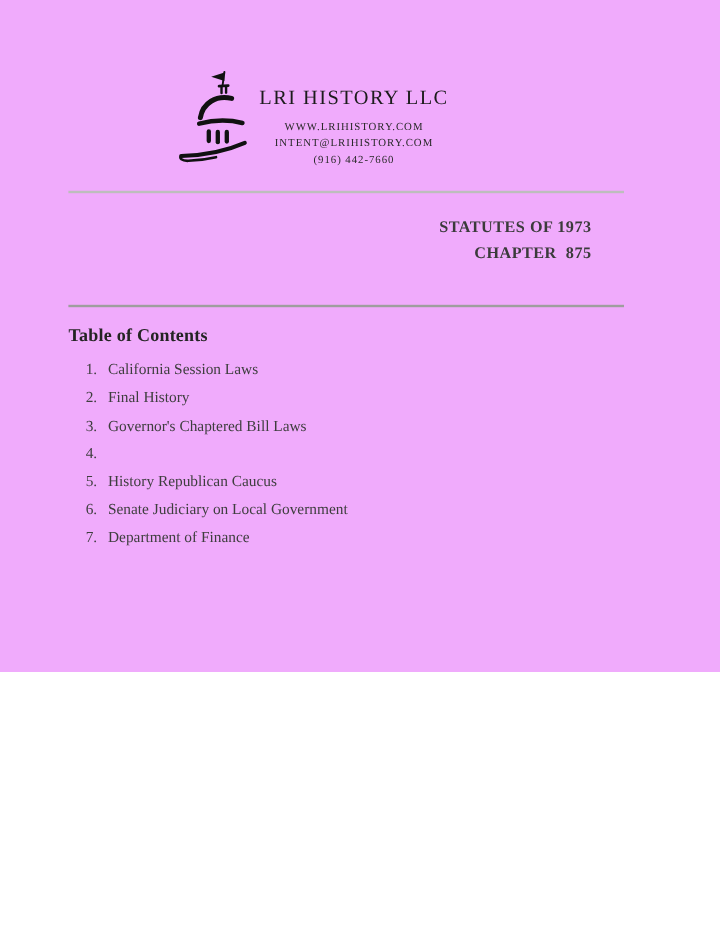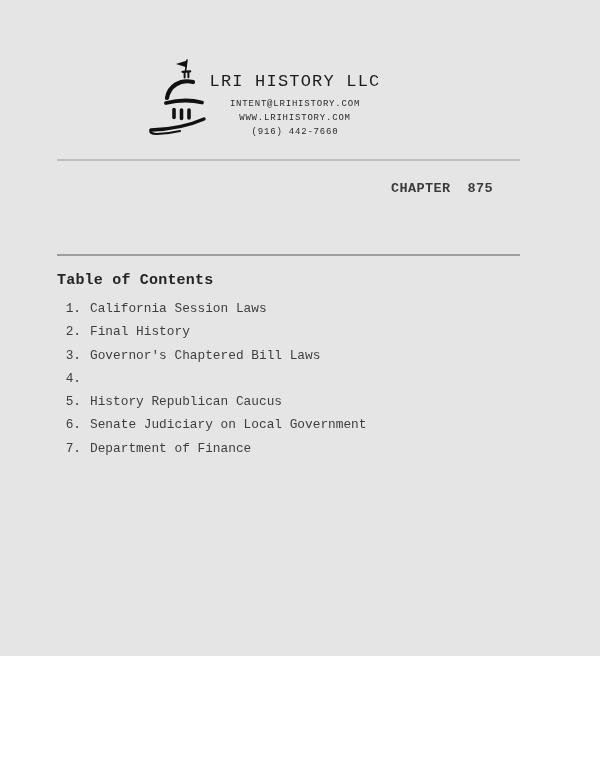--- a/index.html
+++ b/index.html
@@ -3,24 +3,24 @@
 <meta charset="utf-8">
 <style>
   html, body {
     margin: 0;
     padding: 0;
     background: #ffffff;
   }
   .page {
     position: relative;
     width: 600px;
-    height: 656px;
-    background: #e5e5e5;
+    height: 560px;
+    background: #f0abfc;
     overflow: hidden;
-    font-family: Liberation Mono, monospace;
+    font-family: Liberation Serif, serif;
   }
 
   
   .logo {
     position: absolute;
     left: 147px;
     top: 58px;
     width: 62px;
     height: 82px;
   }
@@ -124,28 +124,29 @@
     <path d="M27,51.5 L27,59.5" stroke="#111" stroke-width="3.6" fill="none" stroke-linecap="round"></path>
     <path d="M34.5,52 L34.5,60.5" stroke="#111" stroke-width="3.6" fill="none" stroke-linecap="round"></path>
     <path d="M42,52 L42,60" stroke="#111" stroke-width="3.6" fill="none" stroke-linecap="round"></path>
 
     <path d="M4,72 C20,71.5 40,68.5 57,61" stroke="#111" stroke-width="3.4" fill="none" stroke-linecap="round"></path>
     <path d="M4,72 C2,73.8 4.5,76.2 10,76 C18,75.7 26,74.6 33,73" stroke="#111" stroke-width="2.2" fill="none" stroke-linecap="round"></path>
   </svg>
 
   <div class="company-block">
     <div class="company-name">LRI HISTORY LLC</div>
+    <div class="contact-line">WWW.LRIHISTORY.COM</div>
     <div class="contact-line">INTENT@LRIHISTORY.COM</div>
-    <div class="contact-line">WWW.LRIHISTORY.COM</div>
     <div class="contact-line">(916) 442-7660</div>
   </div>
 
   <div class="rule rule-top"></div>
 
   <div class="title-block">
+    <div class="title-line">STATUTES OF 1973</div>
     <div class="title-line">CHAPTER  875</div>
   </div>
 
   <div class="rule rule-bottom"></div>
 
   <div class="toc-heading">Table of Contents</div>
 
   <div class="toc-list">
     <div class="toc-row">
       <span class="toc-num">1.</span>

